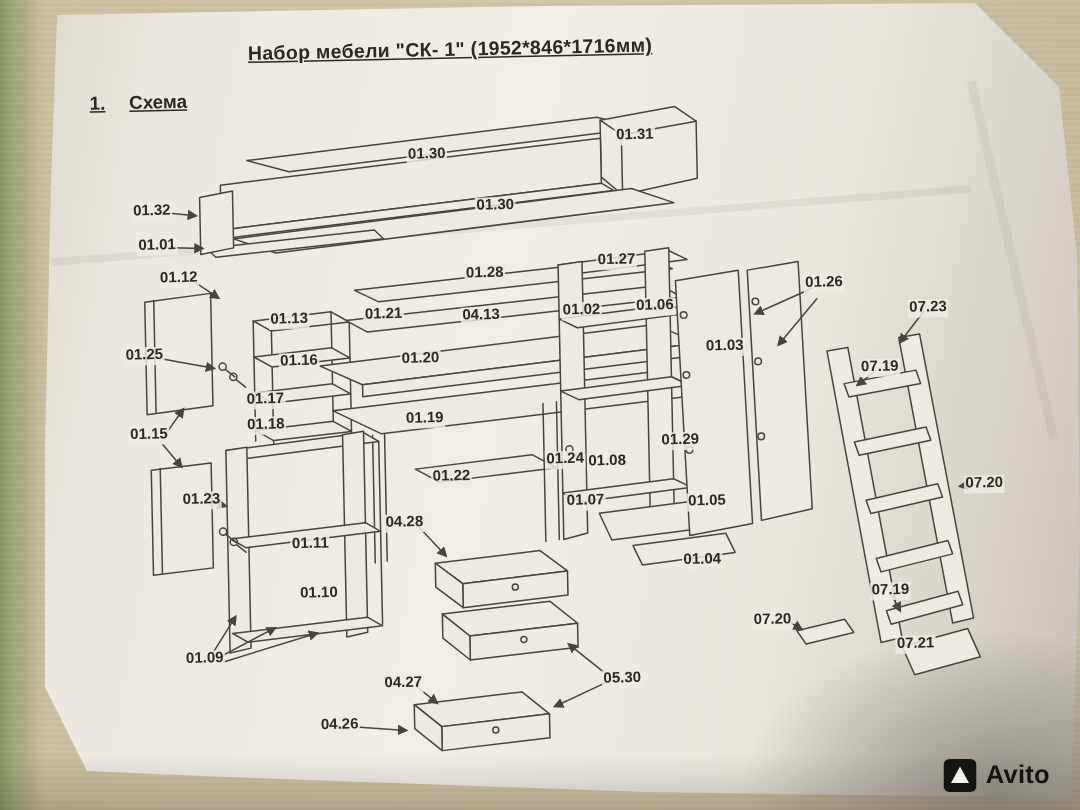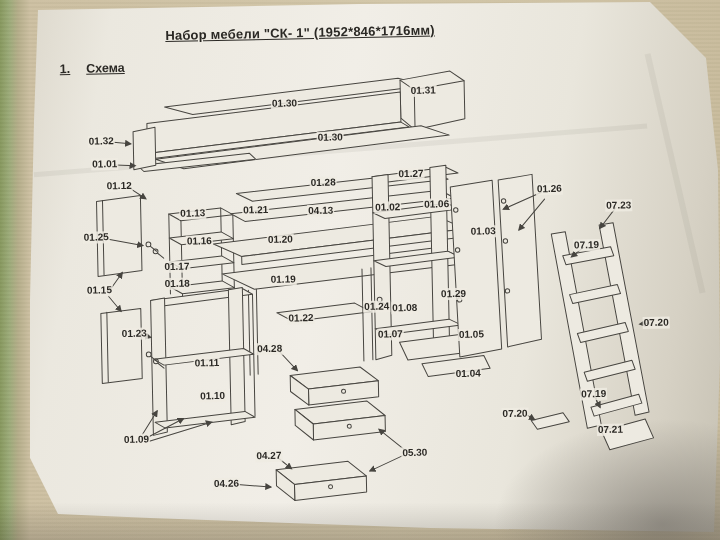--- a/index.html
+++ b/index.html
@@ -245,13 +245,20 @@
         <div class="plabel" style="left: 591px; top: 399px;">07.19</div>
         <div class="plabel" style="left: 512px; top: 417px;">07.20</div>
         <div class="plabel" style="left: 133px; top: 435px;">01.09</div>
         <div class="plabel" style="left: 607px; top: 435px;">07.21</div>
         <div class="plabel" style="left: 265px; top: 454px;">04.27</div>
         <div class="plabel" style="left: 411px; top: 454px;">05.30</div>
         <div class="plabel" style="left: 222px; top: 481px;">04.26</div>
       </div>
   </div>
 
+  <div class="watermark">
+    <svg class="wm-icon" viewBox="0 0 22 22" aria-hidden="true">
+      <rect x="0" y="0" width="22" height="22" rx="4" fill="#14140f"></rect>
+      <path d="M5,16 L11,5 L17,16 Z" fill="#f2efe8"></path>
+    </svg>
+    <span class="wm-text">Avito</span>
+  </div>
 </div>
 
 </body></html>

